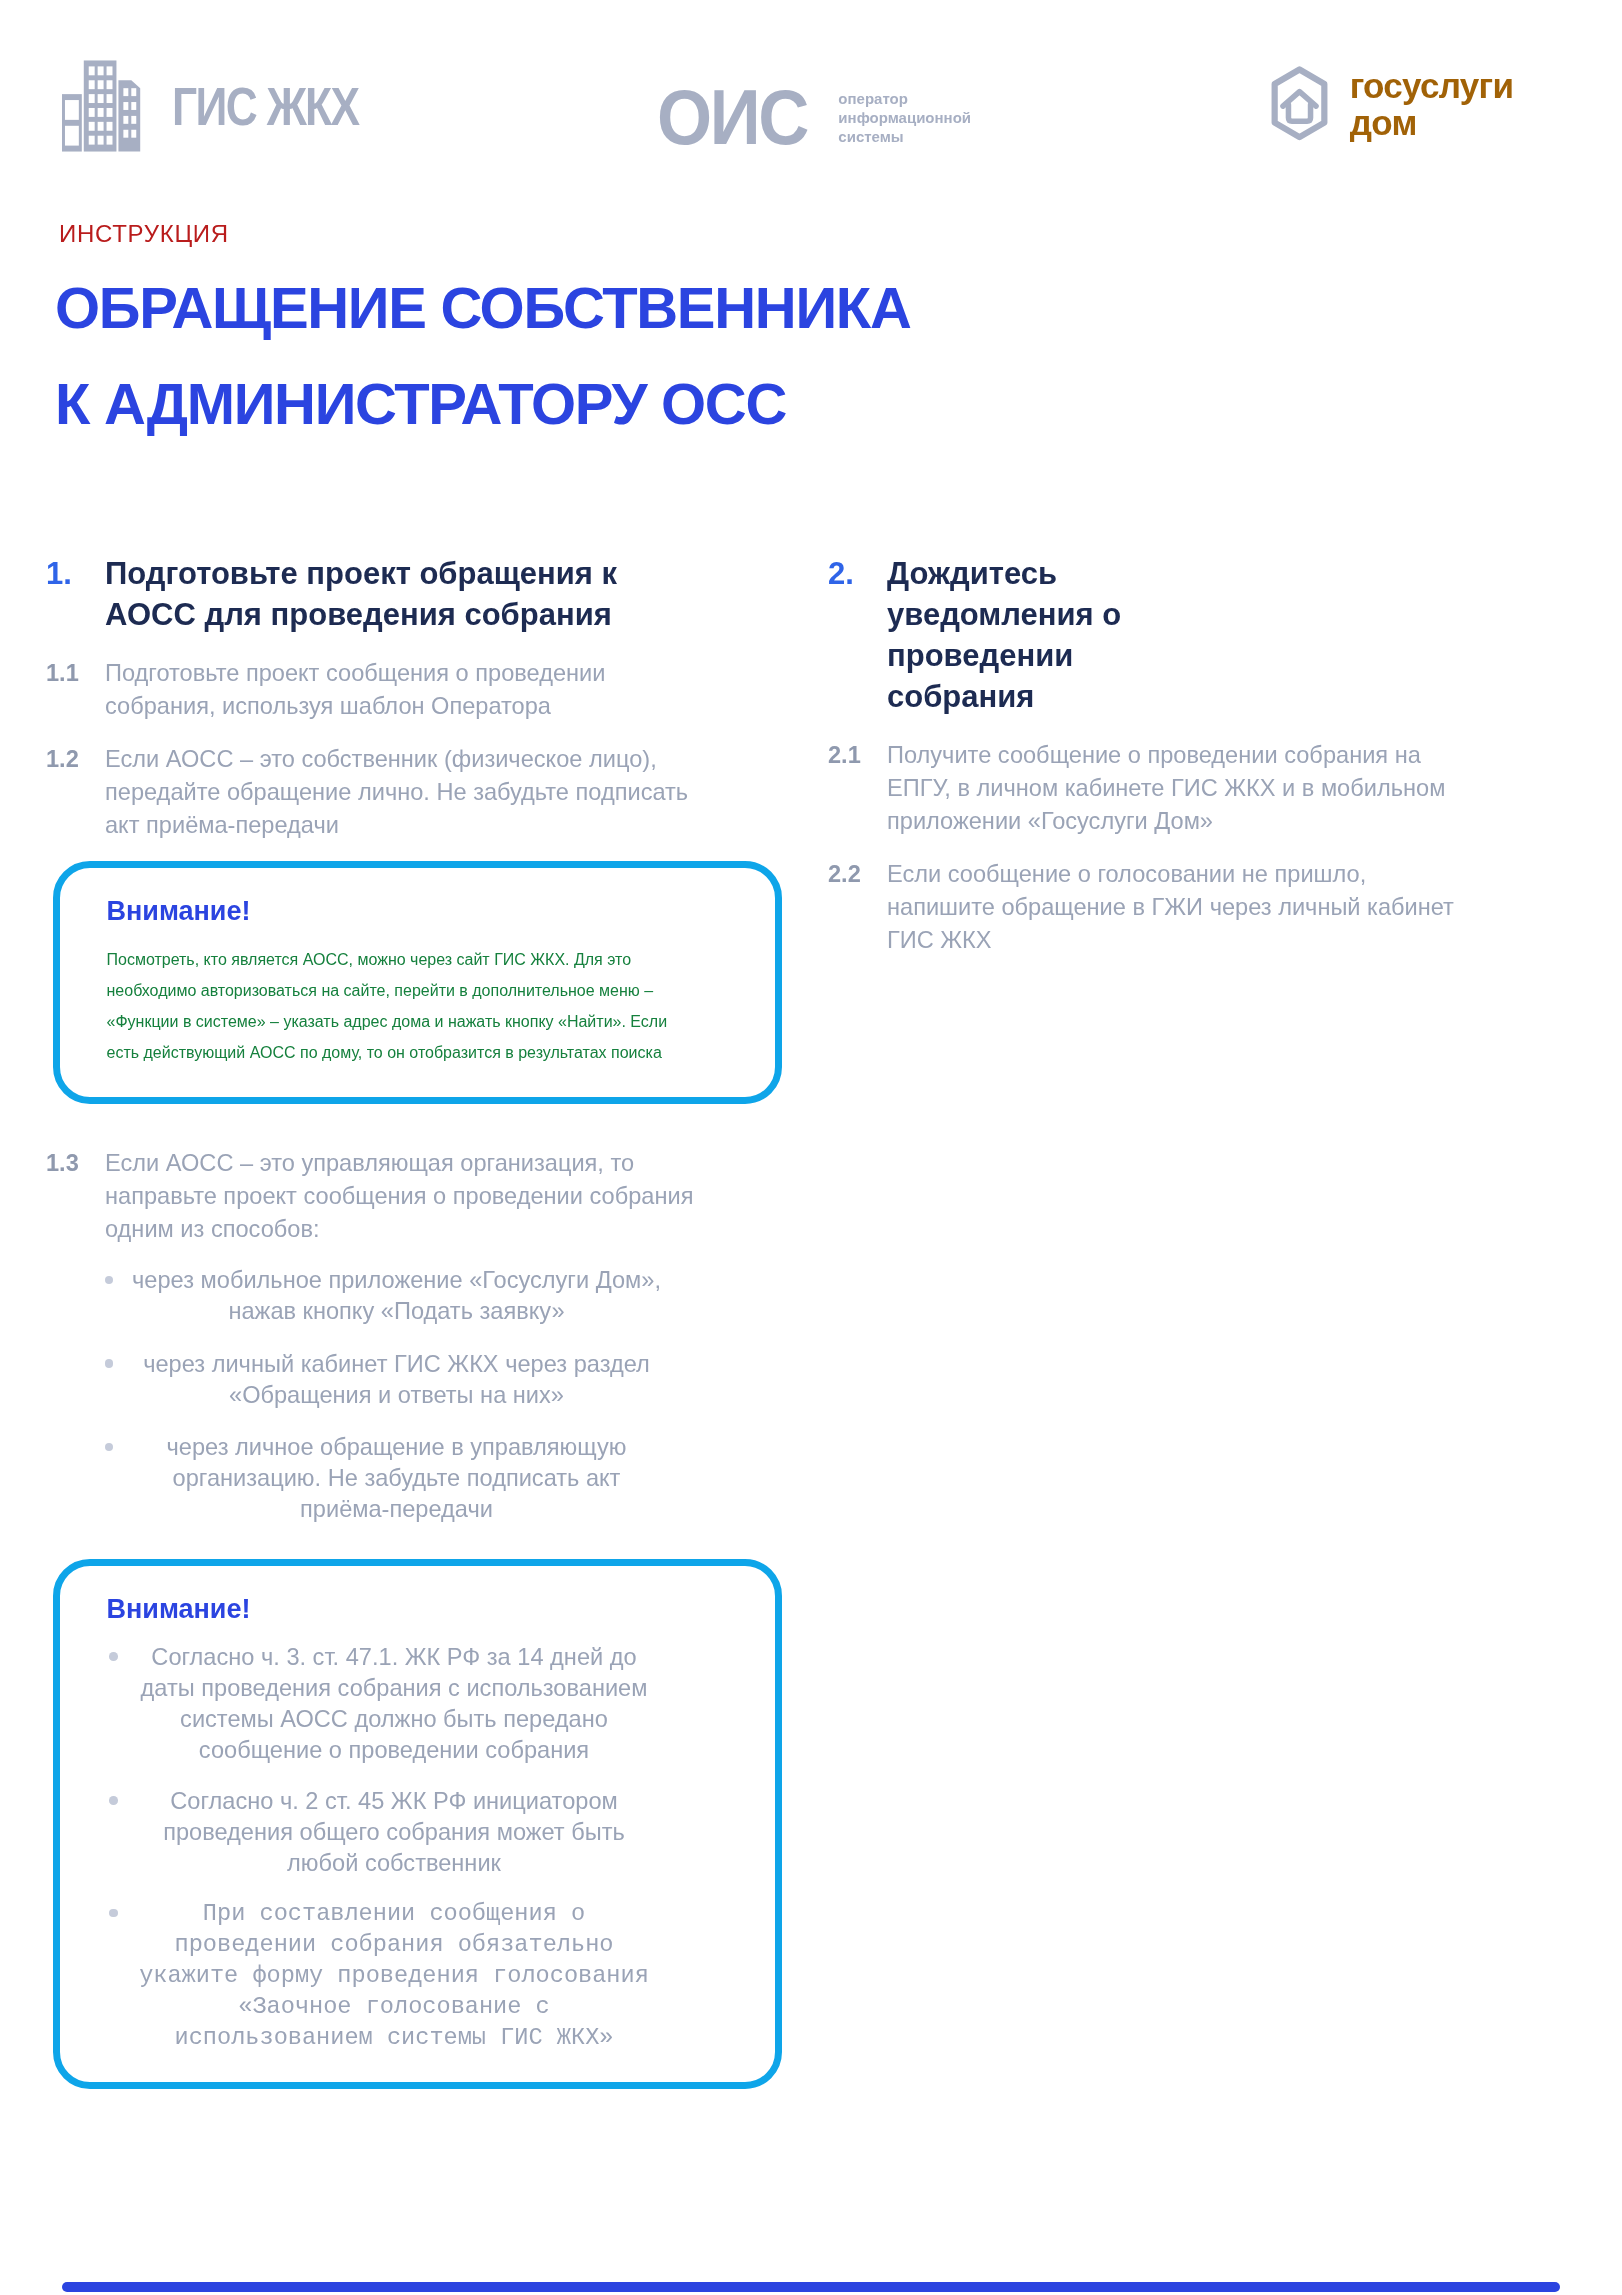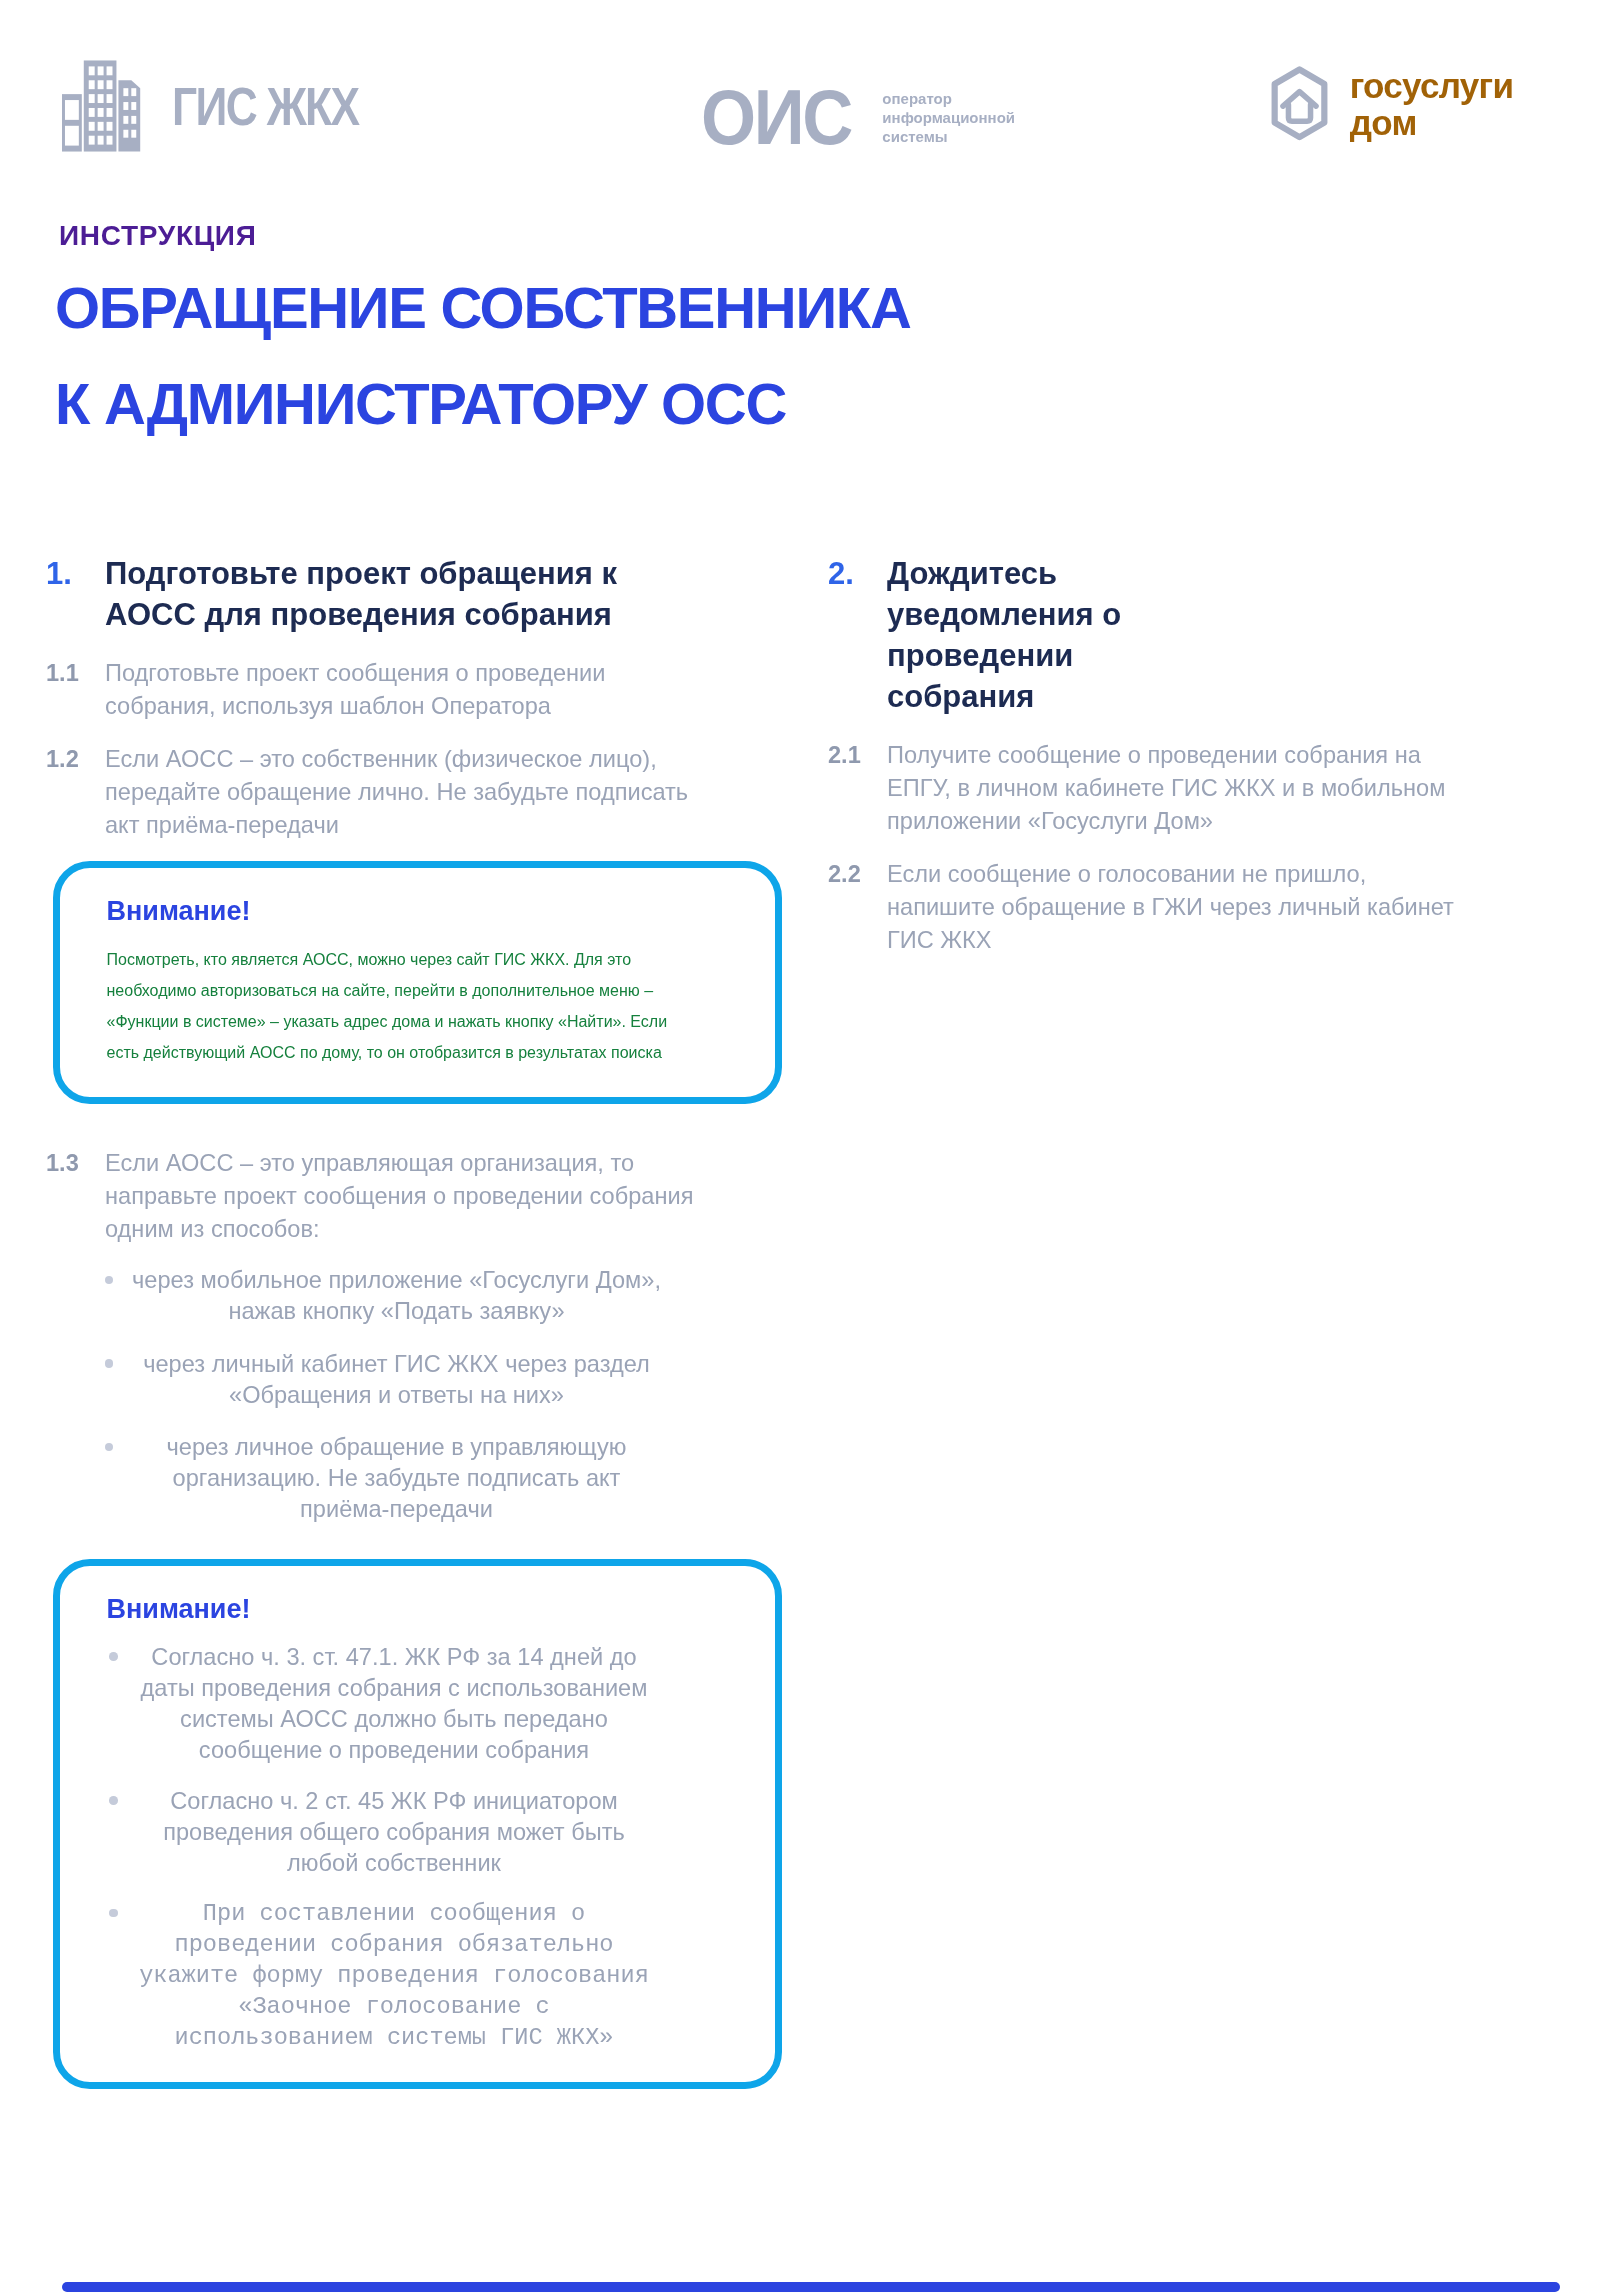--- a/index.html
+++ b/index.html
@@ -7,34 +7,34 @@
     position:relative; width:1622px; height:2295px; background:#ffffff;
     font-family:"Liberation Sans", sans-serif; overflow:hidden; margin:0 auto;
   }
 
   
   .logo-gis { position:absolute; left:62px; top:60px; display:flex; align-items:center; gap:10.5px; }
   .logo-gis svg { width:99px; height:92px; display:block; }
   .gis-text { font-size:54px; font-weight:bold; color:#A7AFC3; letter-spacing:-2px;
               transform:scaleX(.82); transform-origin:left center; white-space:nowrap; }
 
-  .logo-ois { position:absolute; left:701px; top:79px; display:flex; align-items:center; gap:18.3px; }
+  .logo-ois { position:absolute; left:657px; top:79px; display:flex; align-items:center; gap:18.3px; }
   .ois-text { font-size:77px; font-weight:bold; color:#A7AFC3; letter-spacing:-2.6px; line-height:1;
               transform:scaleX(.92); transform-origin:left center; }
   .ois-caption { color:#A7AFC3; font-weight:bold; font-size:15px; line-height:19px; }
   .ois-caption span { display:block; }
 
   .logo-gd { position:absolute; left:1265px; top:64px; display:flex; align-items:center; gap:15.7px; }
   .logo-gd svg { width:69px; height:80px; display:block; }
   .gd-text { color:#a16207; font-weight:bold; font-size:35px; line-height:37px; letter-spacing:-0.7px; }
   .gd-text span { display:block; }
 
   
-  .kicker { position:absolute; left:59px; top:220px; color:#4c1d95; font-weight:bold;
-            font-size:28px; letter-spacing:0.7px; }
+  .kicker { position:absolute; left:59px; top:220px; color:#b91c1c; font-weight:normal;
+            font-size:24px; letter-spacing:0.7px; }
   .title { position:absolute; left:55px; top:260px; margin:0; color:#2B44E0; font-weight:bold;
            font-size:58px; line-height:96px; letter-spacing:-1.3px; }
   .title span { display:block; }
 
   
   .columns { position:absolute; left:46px; top:553px; width:1531px;
              display:grid; grid-template-columns:736px 749px; column-gap:46px; }
 
   .sec-head { display:flex; margin:0 0 22px 0; }
   .sec-num { width:59px; flex:none; color:#2F64E8; font-size:31px; font-weight:bold; line-height:41px; }

